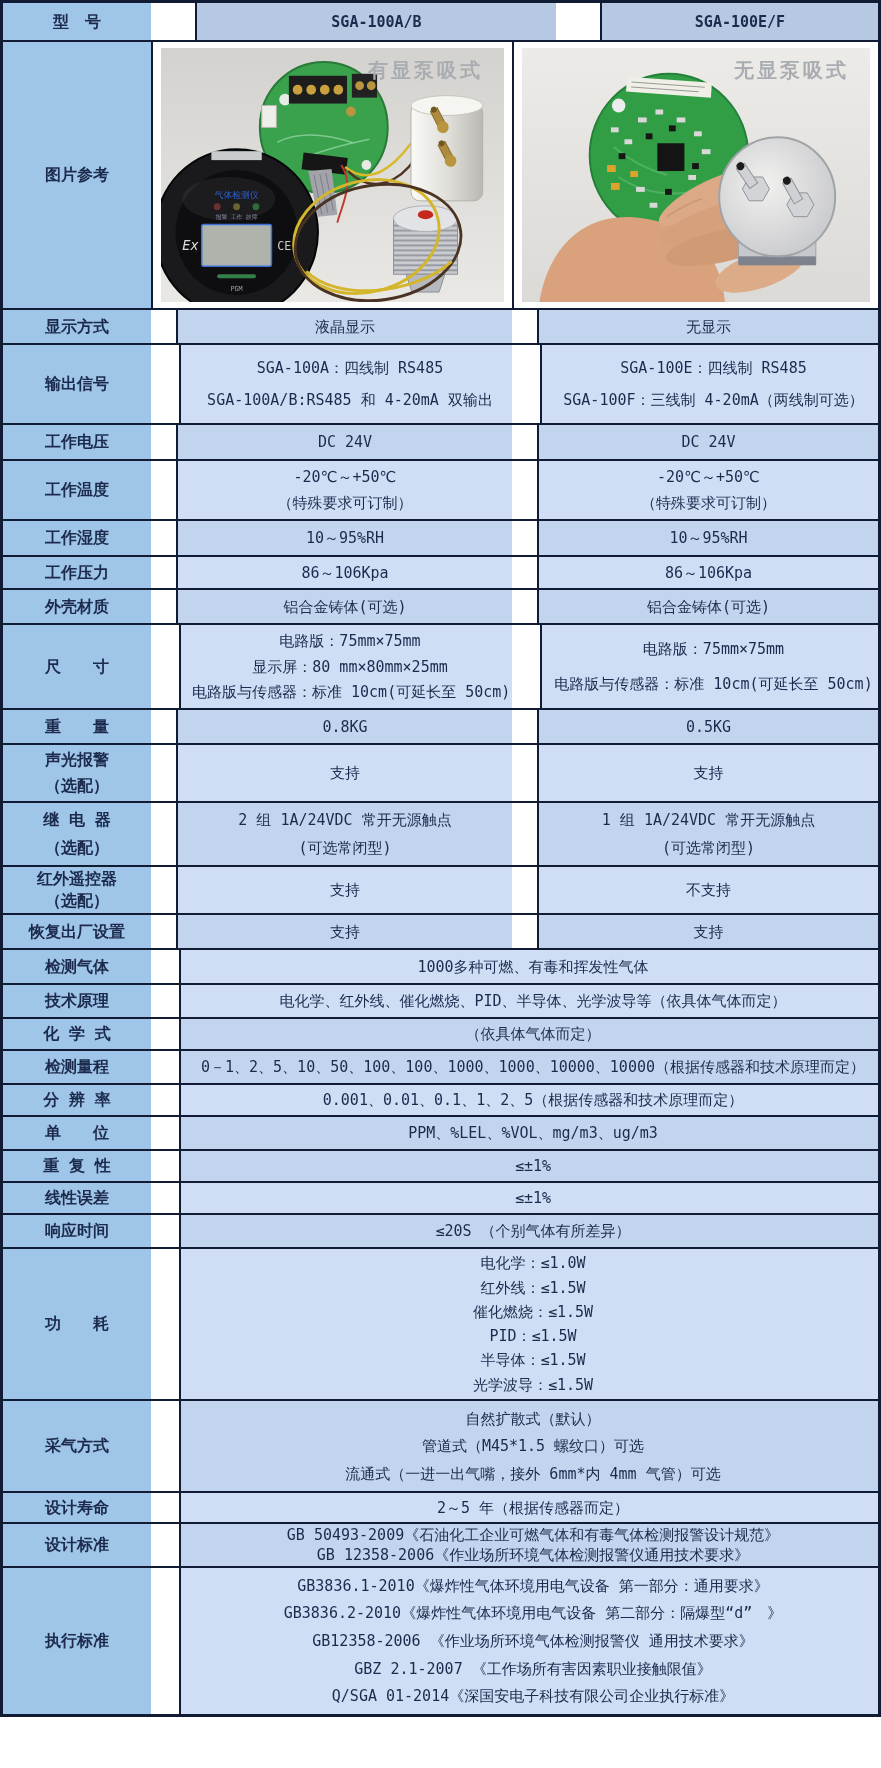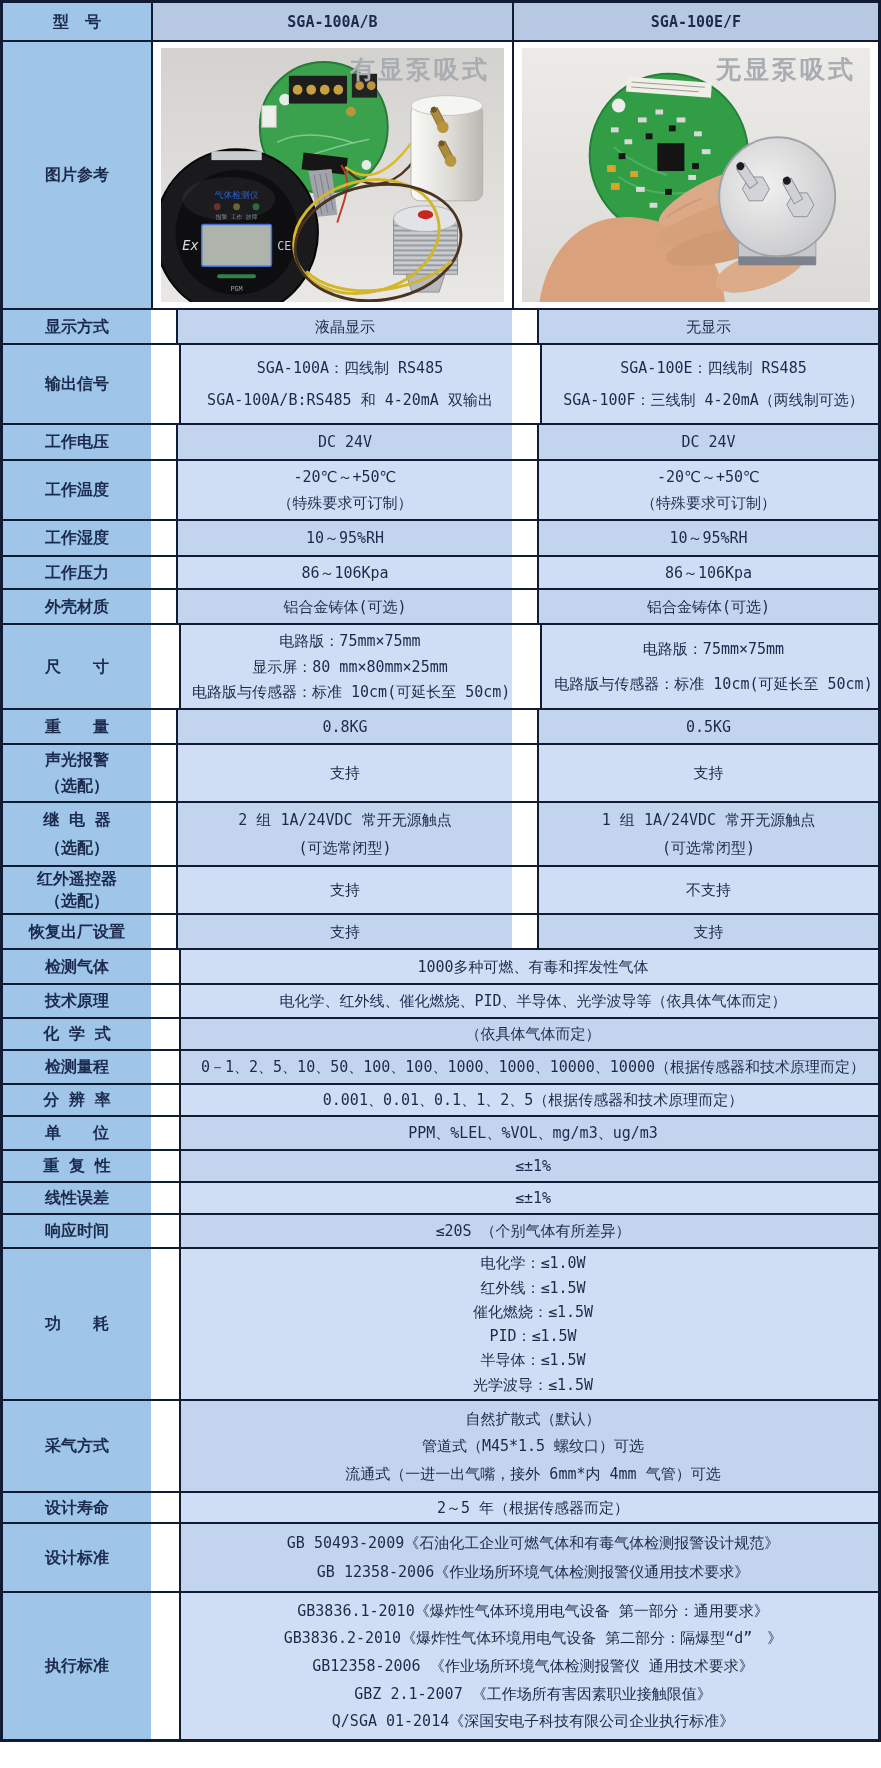--- a/index.html
+++ b/index.html
@@ -21,21 +21,21 @@
     box-sizing:border-box;
     border:3px solid var(--line);
   }
   .row{
     display:grid;
     grid-template-columns:148px 361px 1fr;
     box-sizing:border-box;
     border-top:2px solid var(--line);
   }
   .row.span2{grid-template-columns:148px 1fr;}
-  .row.first{border-top:none;}
+  .row.first{border-top:none;gap:44px;}
   .cell{
     display:flex;
     flex-direction:column;
     justify-content:space-evenly;
     overflow:hidden;
     background:var(--cell-a);
     font-size:15px;
     line-height:20px;
   }
   .row.alt .cell{background:var(--cell-b);}
@@ -62,22 +62,22 @@
   .photo-wrap{
     position:relative;
     width:100%;
     height:100%;
     overflow:hidden;
   }
   .photo-wrap svg{display:block;width:100%;height:100%;}
   .watermark{
     position:absolute;
     top:12px;
-    right:14px;
-    font-size:25px;
+    right:21px;
+    font-size:20px;
     font-weight:600;
     letter-spacing:3px;
     color:#a9adb2;
   }
 </style>
 </head>
 <body>
 
 <div class="spec-table">
 
@@ -553,21 +553,21 @@
 
   <div class="row span2" style="height:31px">
     <div class="cell lab">
         <div class="line">设计寿命</div>
       </div>
     <div class="cell lft">
         <div class="line">2～5 年（根据传感器而定）</div>
       </div>
   </div>
 
-  <div class="row span2 alt" style="height:69px">
+  <div class="row span2 alt" style="height:44px">
     <div class="cell lab">
         <div class="line">设计标准</div>
       </div>
     <div class="cell lft">
       <div class="line">GB 50493-2009《石油化工企业可燃气体和有毒气体检测报警设计规范》</div>
       <div class="line">GB 12358-2006《作业场所环境气体检测报警仪通用技术要求》</div>
     </div>
   </div>
 
   <div class="row span2" style="height:148px">

